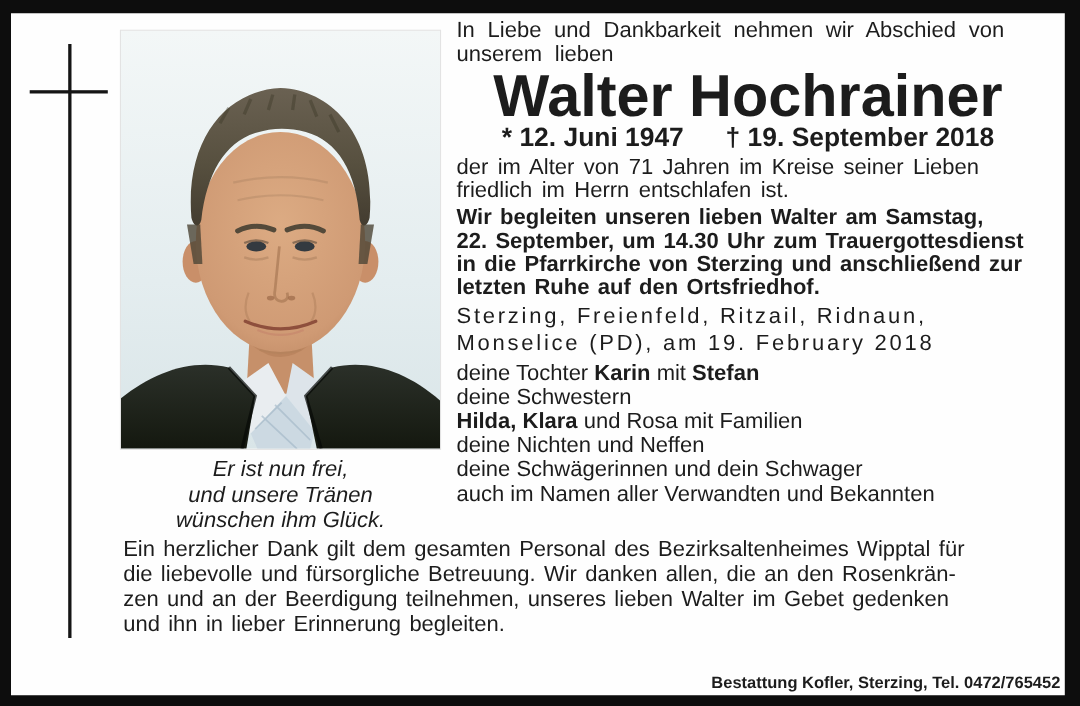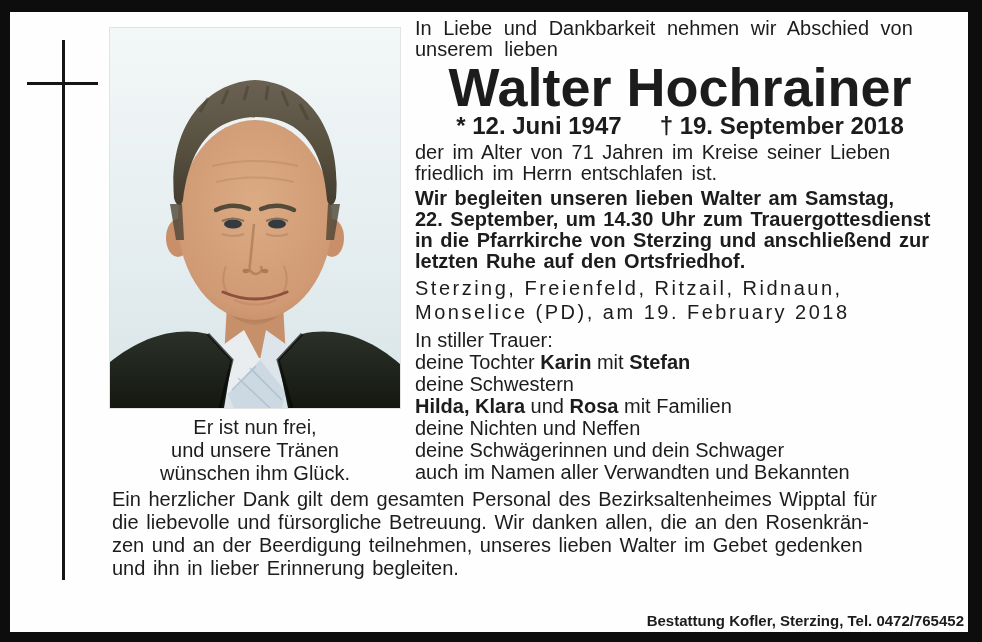--- a/index.html
+++ b/index.html
@@ -8,21 +8,21 @@
   .card{position:absolute;inset:0;background:#fefefe;
         border-style:solid;border-color:#0d0d0d;border-width:12px 14px 10px 10px;}
   
   .cross-v{position:absolute;left:52px;top:28px;width:3px;height:540px;background:#151515;}
   .cross-h{position:absolute;left:17px;top:70px;width:71px;height:3px;background:#151515;}
   
   .photo{position:absolute;left:100px;top:16px;width:290px;height:380px;outline:1px solid #e3e3e3;}
   .photo svg{display:block;}
   
   .caption{position:absolute;left:100px;top:404px;width:290px;text-align:center;
-           font-size:20px;line-height:23px;white-space:pre-line;}
+           font-style:italic;font-size:20px;line-height:23px;white-space:pre-line;}
   
   .col{position:absolute;left:405px;top:6px;width:530px;}
   .opening{font-size:20px;line-height:21px;white-space:pre-line;word-spacing:6px;margin-bottom:2px;}
   .name{font-size:54px;line-height:50px;font-weight:700;text-align:center;margin:0 0 2px 0;letter-spacing:0px;}
   .dates{display:flex;justify-content:center;gap:38px;font-weight:700;font-size:24px;line-height:24px;margin:2px 0 4px 0;}
   .para{font-size:20px;line-height:21px;white-space:pre-line;margin-bottom:4px;}
   .p-death{word-spacing:3px;}
   .p-funeral{word-spacing:2px;font-weight:bold;}
   .places{font-size:20px;line-height:24px;letter-spacing:2.5px;white-space:pre-line;margin-bottom:4px;}
   .trauer{font-size:20px;line-height:21px;margin-top:6px;}
@@ -130,25 +130,24 @@
         <span>† 19. September 2018</span>
       </div>
       <div class="para p-death">der im Alter von 71 Jahren im Kreise seiner Lieben
 friedlich im Herrn entschlafen ist.</div>
       <div class="para p-funeral">Wir begleiten unseren lieben Walter am Samstag,
 22. September, um 14.30 Uhr zum Trauergottesdienst
 in die Pfarrkirche von Sterzing und anschließend zur
 letzten Ruhe auf den Ortsfriedhof.</div>
       <div class="places">Sterzing, Freienfeld, Ritzail, Ridnaun,
 Monselice (PD), am 19. February 2018</div>
-      <div class="trauer">In stiller Trauer:</div>
       <div class="mourners">
           <div><span>deine Tochter </span><span style="font-weight: 700;">Karin</span><span> mit </span><span style="font-weight: 700;">Stefan</span></div>
           <div><span>deine Schwestern</span></div>
-          <div><span style="font-weight: 700;">Hilda, Klara</span><span> und </span><span style="font-weight: 700;">Rosa</span><span> mit Familien</span></div>
+          <div><span style="font-weight: 700;">Hilda, Klara</span><span> und </span><span style="font-weight: 400;">Rosa</span><span> mit Familien</span></div>
           <div><span>deine Nichten und Neffen</span></div>
           <div><span>deine Schwägerinnen und dein Schwager</span></div>
           <div><span>auch im Namen aller Verwandten und Bekannten</span></div>
         </div>
     </div>
 
     <div class="bottom">
       <div class="b-para">Ein herzlicher Dank gilt dem gesamten Personal des Bezirksaltenheimes Wipptal für
 die liebevolle und fürsorgliche Betreuung. Wir danken allen, die an den Rosenkrän-
 zen und an der Beerdigung teilnehmen, unseres lieben Walter im Gebet gedenken

